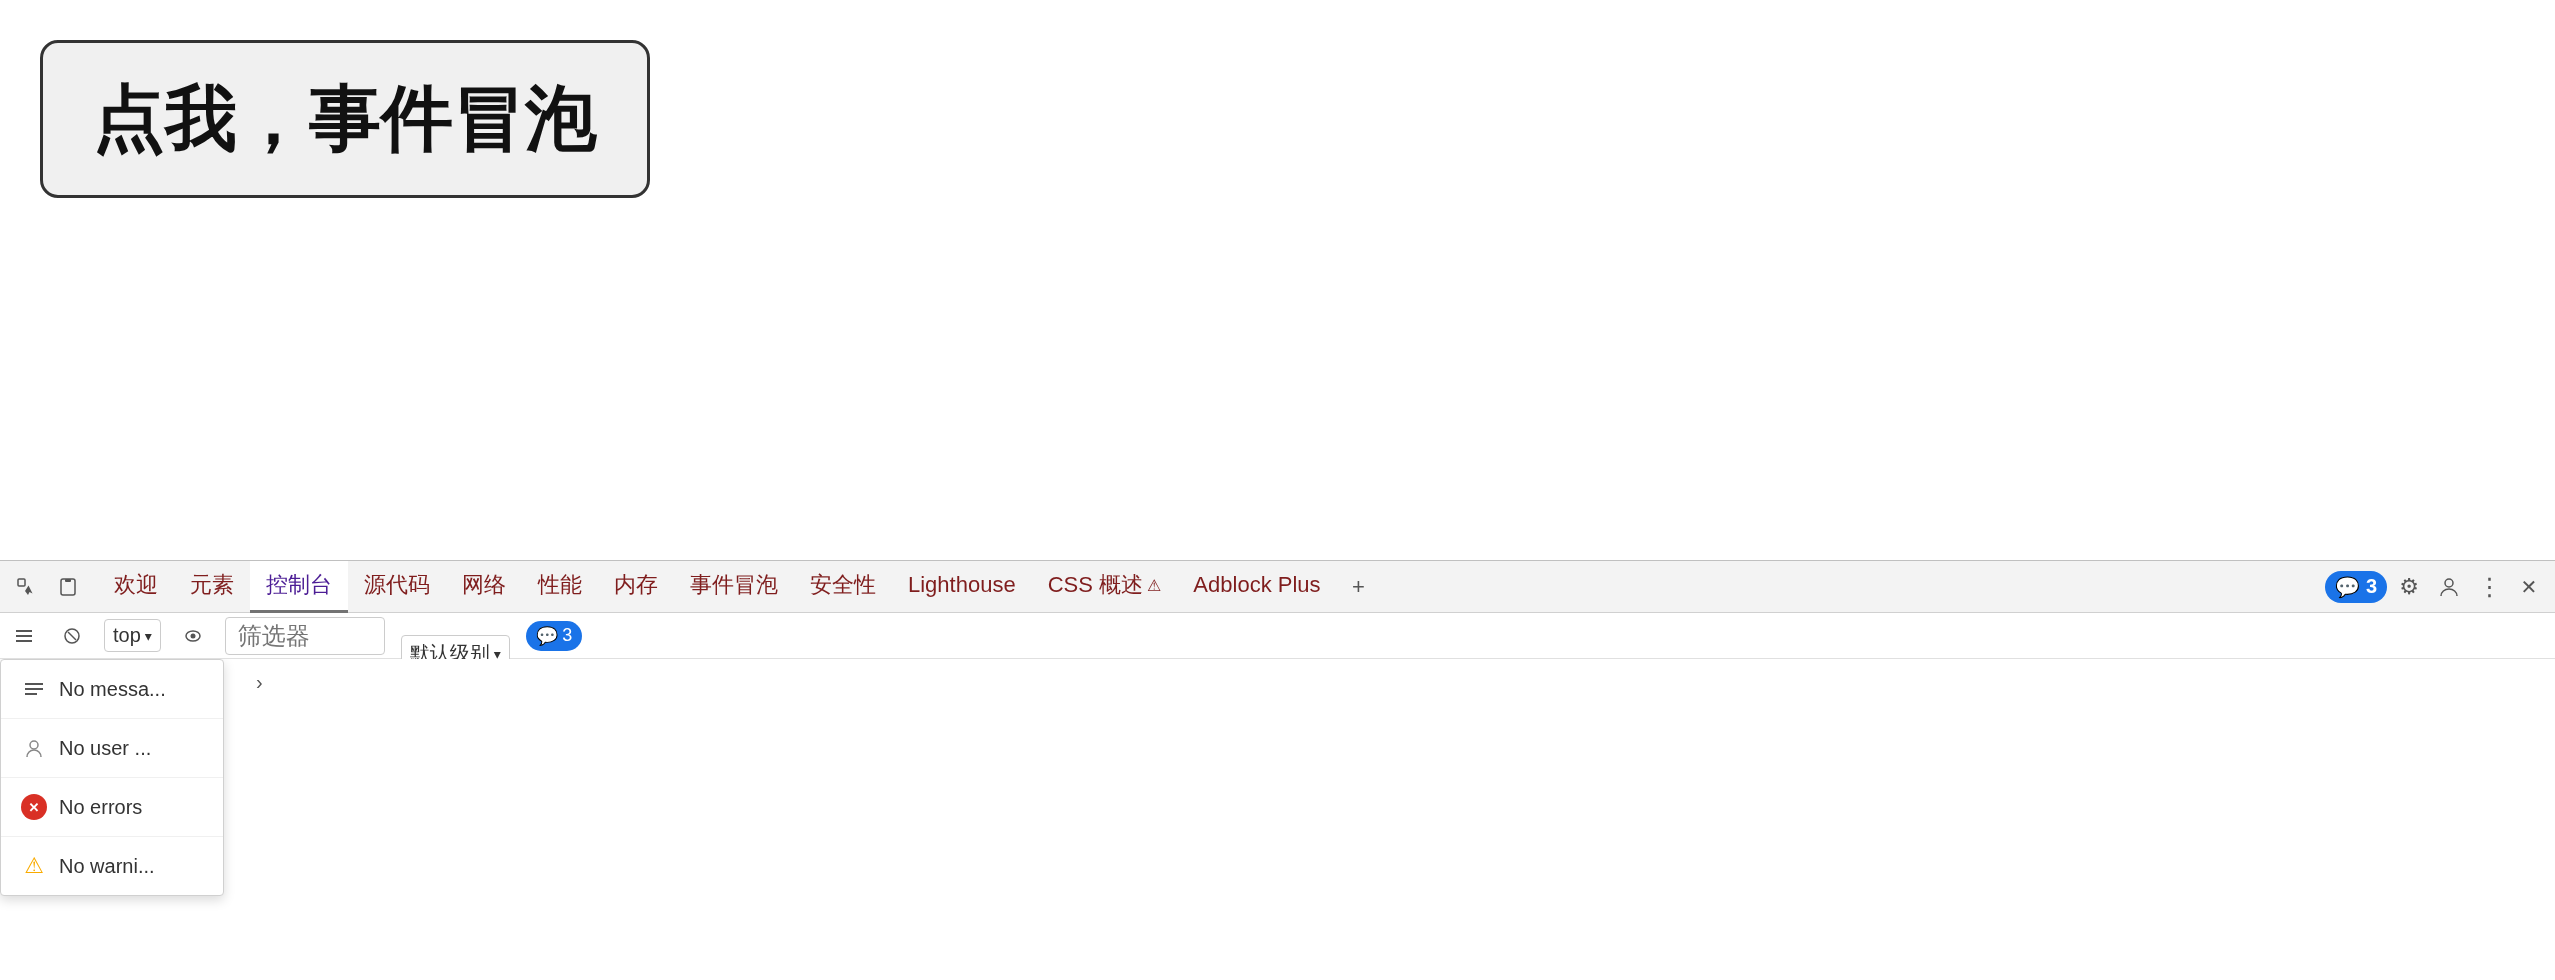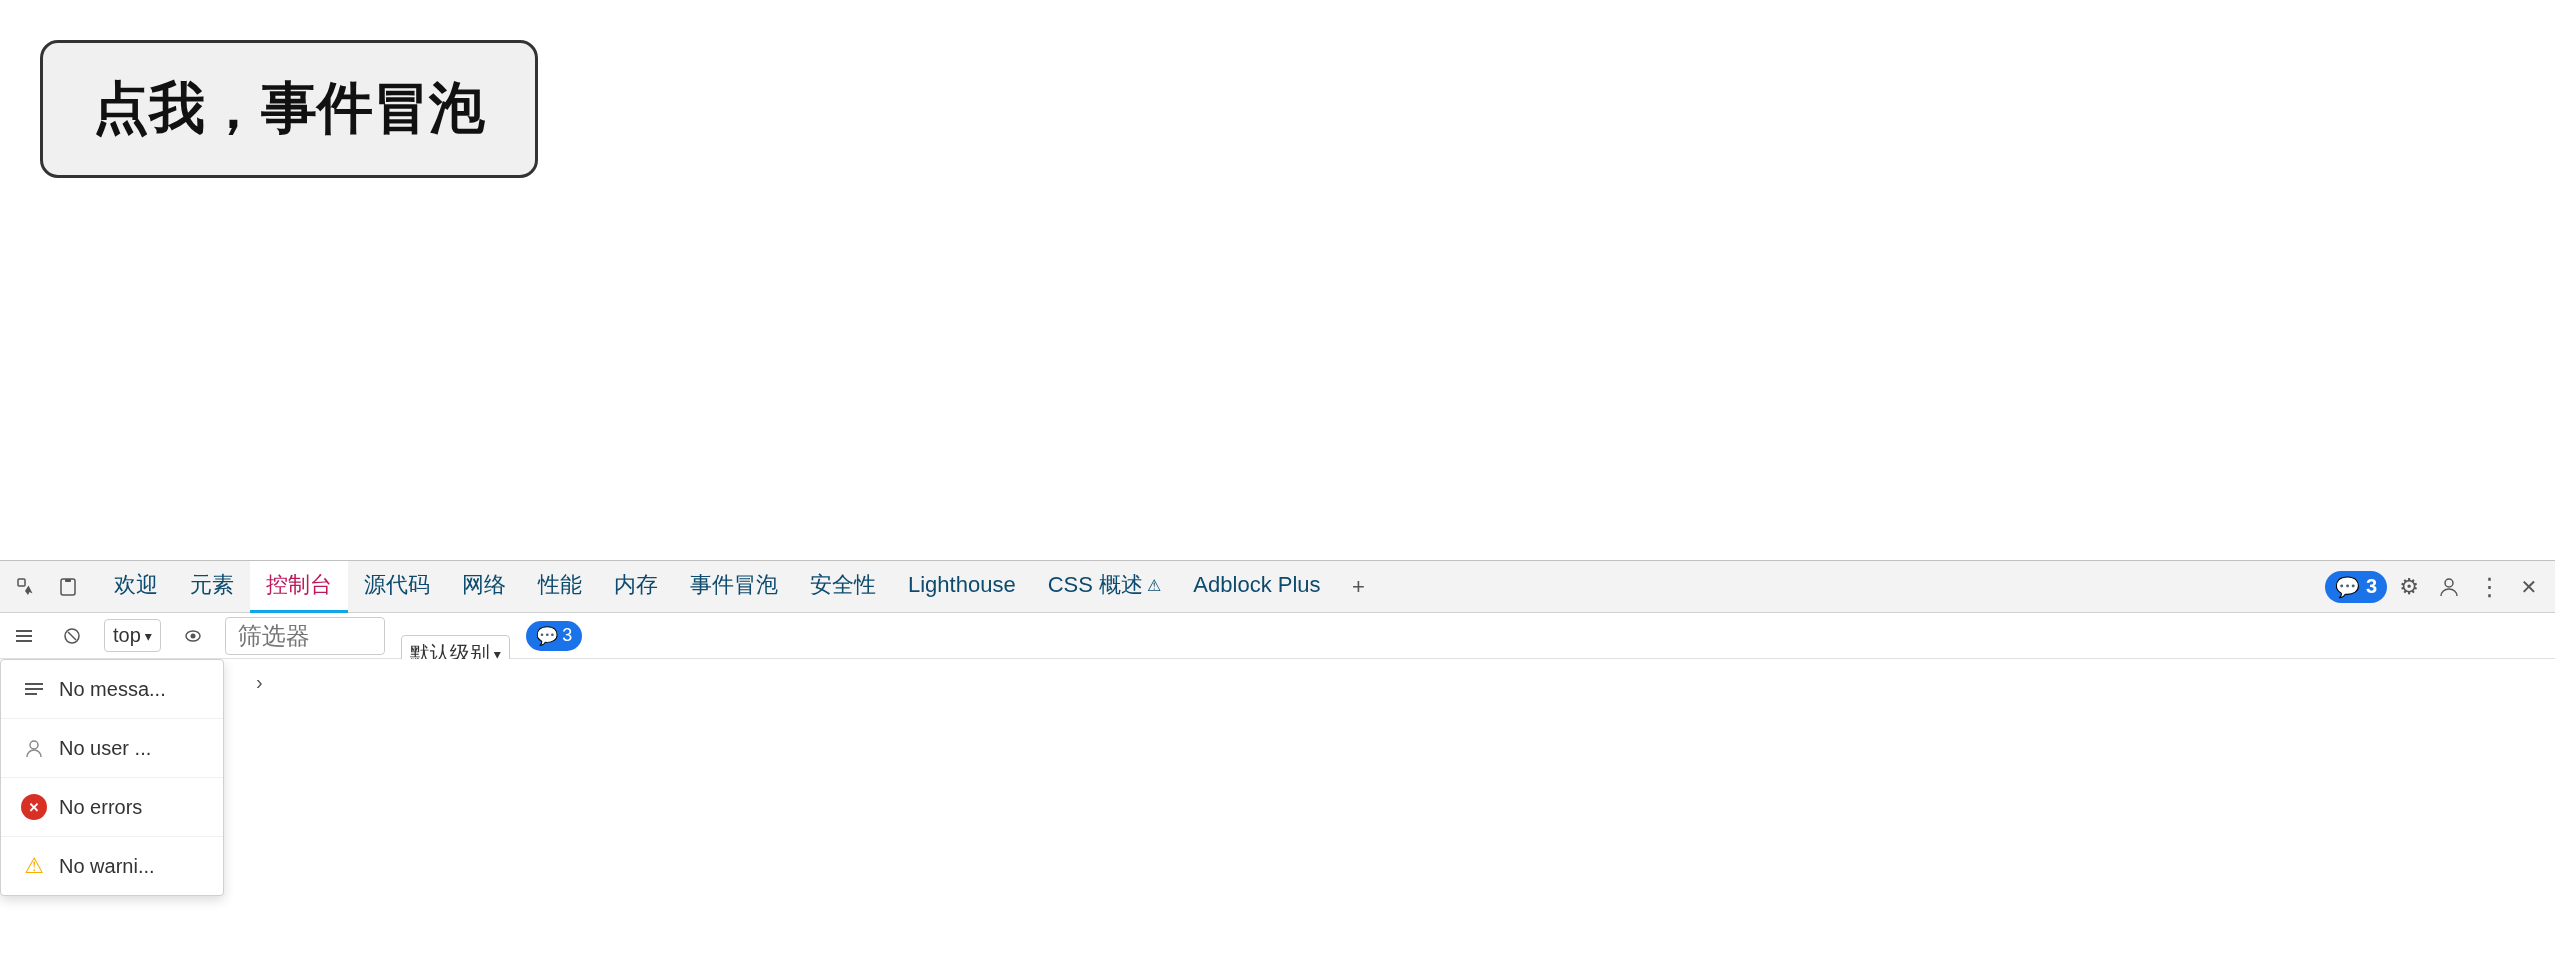--- a/index.html
+++ b/index.html
@@ -25,21 +25,21 @@
       display: flex;
       align-items: flex-start;
       justify-content: flex-start;
       padding: 40px;
     }
 
     .click-button {
       border: 3px solid #333;
       border-radius: 18px;
       padding: 28px 50px;
-      font-size: 56px;
+      font-size: 72px;
       font-weight: bold;
       background: #f0f0f0;
       color: #111;
       cursor: pointer;
       white-space: nowrap;
     }
 
     
     .devtools {
       position: absolute;
@@ -84,31 +84,31 @@
       border: none;
       background: transparent;
     }
 
     .tab-item {
       padding: 0 16px;
       height: 52px;
       display: flex;
       align-items: center;
       font-size: 22px;
-      color: #0c4a6e;
+      color: #7f1d1d;
       cursor: pointer;
       border-bottom: 3px solid transparent;
       white-space: nowrap;
       position: relative;
       top: 0;
     }
 
     .tab-item.active {
-      color: #be185d;
-      border-bottom: 3px solid #0ea5e9;
+      color: #4c1d95;
+      border-bottom: 3px solid #737373;
       background: #ffffff;
     }
 
     .devtools-right-icons {
       margin-left: auto;
       display: flex;
       align-items: center;
       gap: 4px;
     }
 

